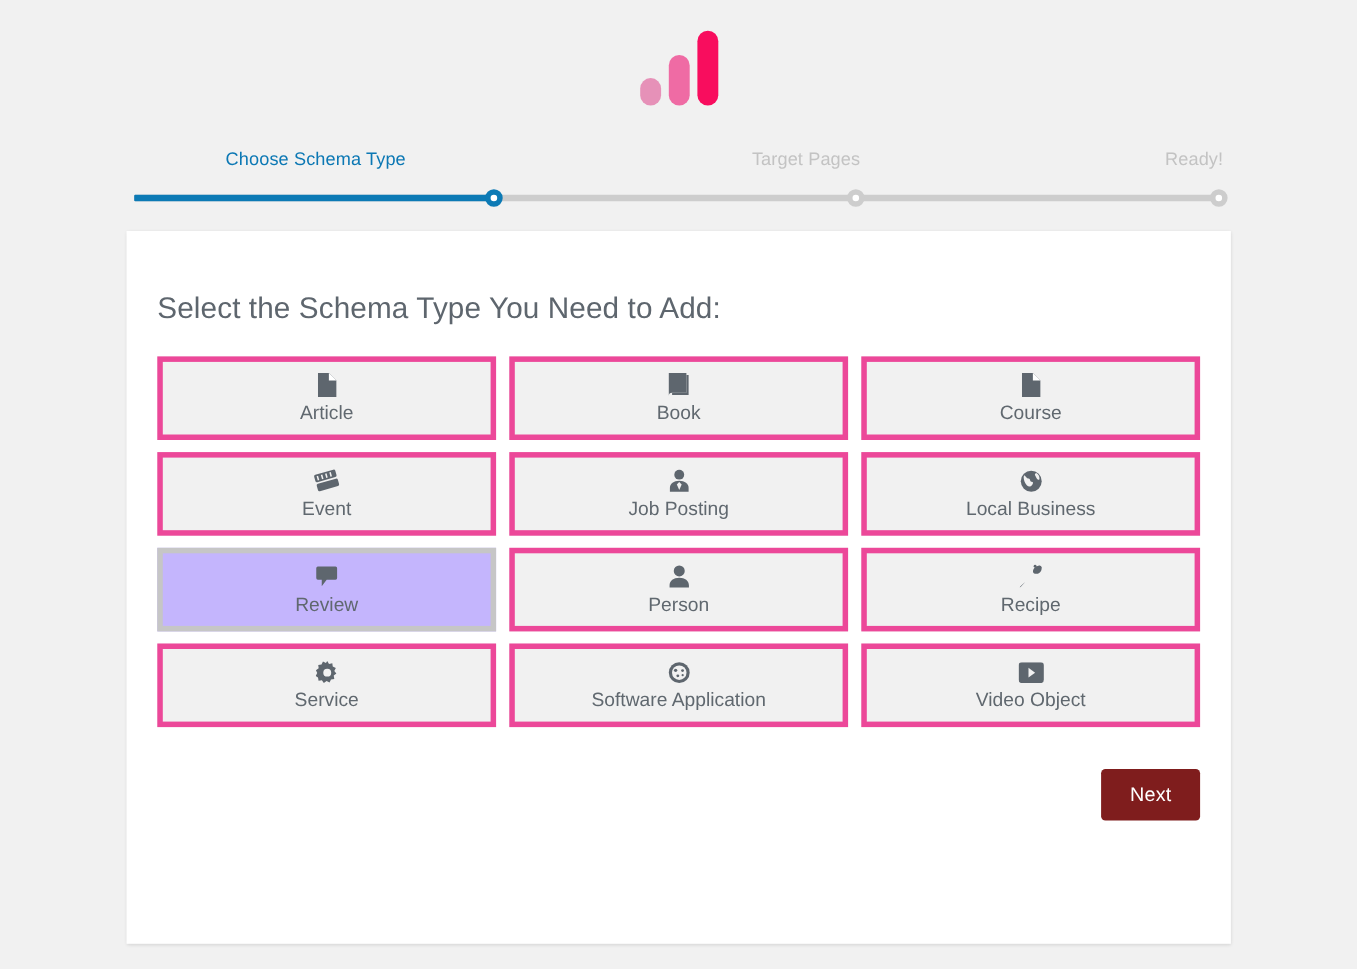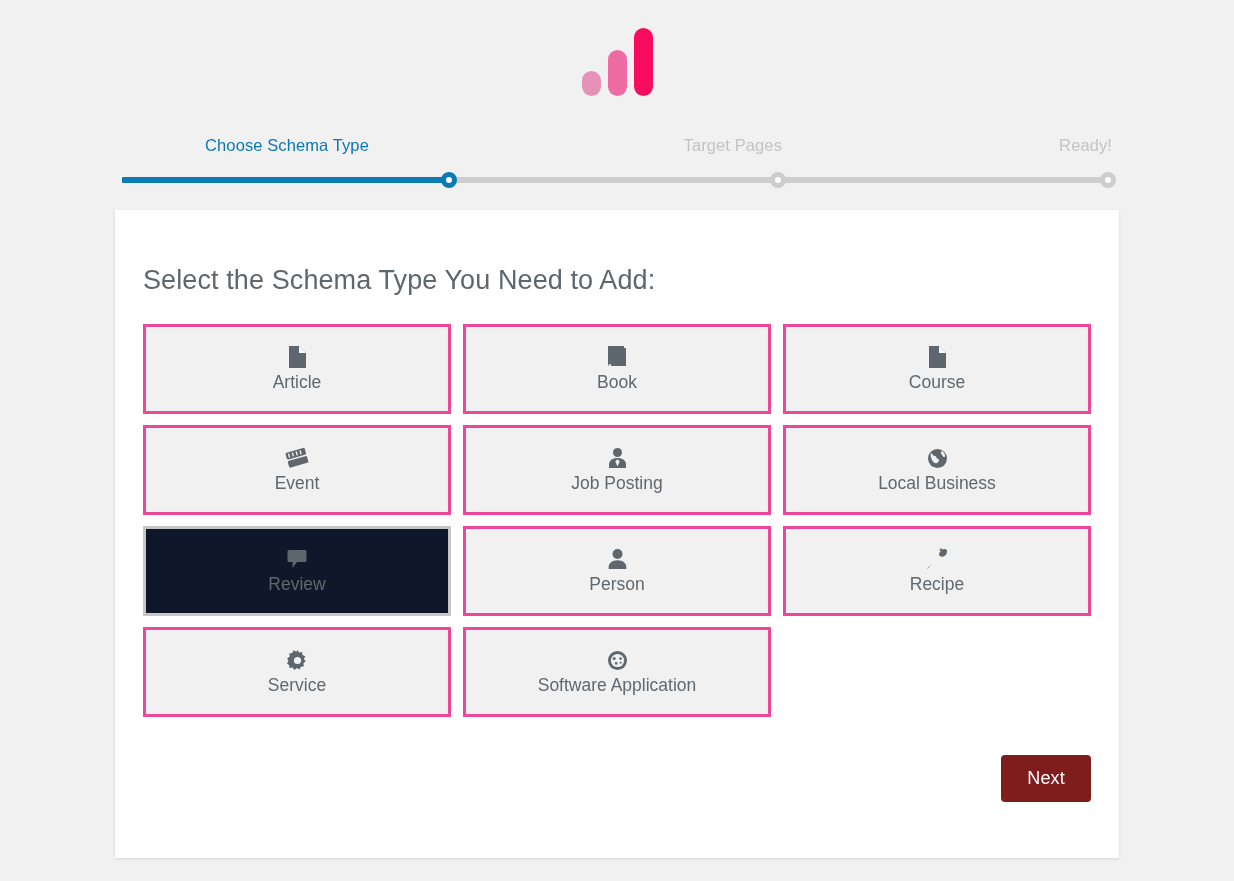--- a/index.html
+++ b/index.html
@@ -117,31 +117,31 @@
   }
 
   
   .grid {
     display: grid;
     grid-template-columns: repeat(3, 1fr);
     gap: 11px 12px;
   }
   .type-card {
     background: #f1f1f1;
-    border: 3px solid #ec4899;
-    height: 90px;
+    border: 5px solid #ec4899;
+    height: 76px;
     display: flex;
     flex-direction: column;
     align-items: center;
     justify-content: center;
     cursor: pointer;
     box-sizing: border-box;
   }
   .type-card.selected {
-    background: #0f172a;
+    background: #c4b5fd;
     border-color: #c6c6c6;
   }
   .type-icon {
     height: 24px;
     display: flex;
     align-items: center;
     justify-content: center;
     margin-bottom: 3px;
   }
   .type-icon svg { display: block; }
@@ -299,18 +299,27 @@
             <circle cx="10.5" cy="10.5" r="9.5" fill="#5e666e"></circle>
             <circle cx="10.5" cy="10.5" r="6.6" fill="#f1f1f1"></circle>
             <circle cx="7.2" cy="8.4" r="1.5" fill="#5e666e"></circle>
             <circle cx="13.5" cy="8.6" r="1.3" fill="#5e666e"></circle>
             <circle cx="9.2" cy="13.4" r="1.3" fill="#5e666e"></circle>
             <circle cx="13.6" cy="12.8" r="1" fill="#5e666e"></circle>
           </svg>
         </span>
         <span class="type-label">Software Application</span>
       </div>
+      <div class="type-card">
+        <span class="type-icon">
+          <svg width="23" height="19" viewBox="0 0 23 19">
+            <rect x="0" y="0" width="23" height="19" rx="3" fill="#5e666e"></rect>
+            <path fill="#f1f1f1" d="M9 5l6 4.5L9 14z"></path>
+          </svg>
+        </span>
+        <span class="type-label">Video Object</span>
+      </div>
     </div>
 
   <div class="panel-footer">
     <button class="next-button" style="background: #7f1d1d;">Next</button>
   </div>
 </div>
 
 </body></html>

